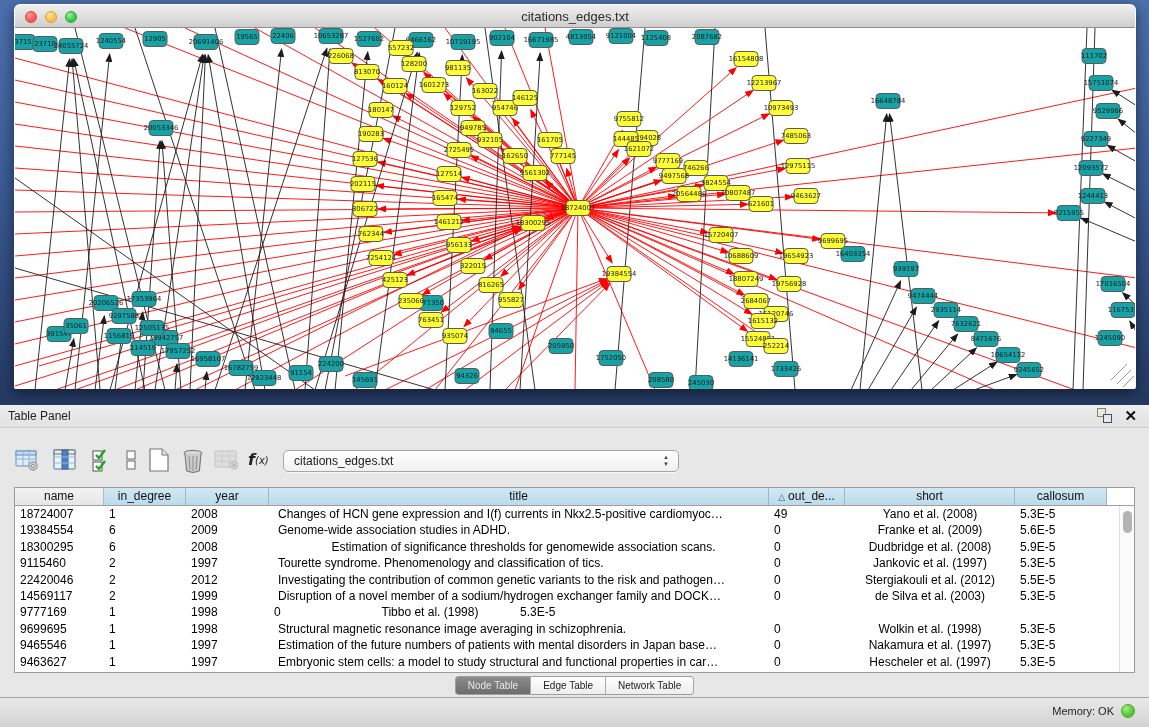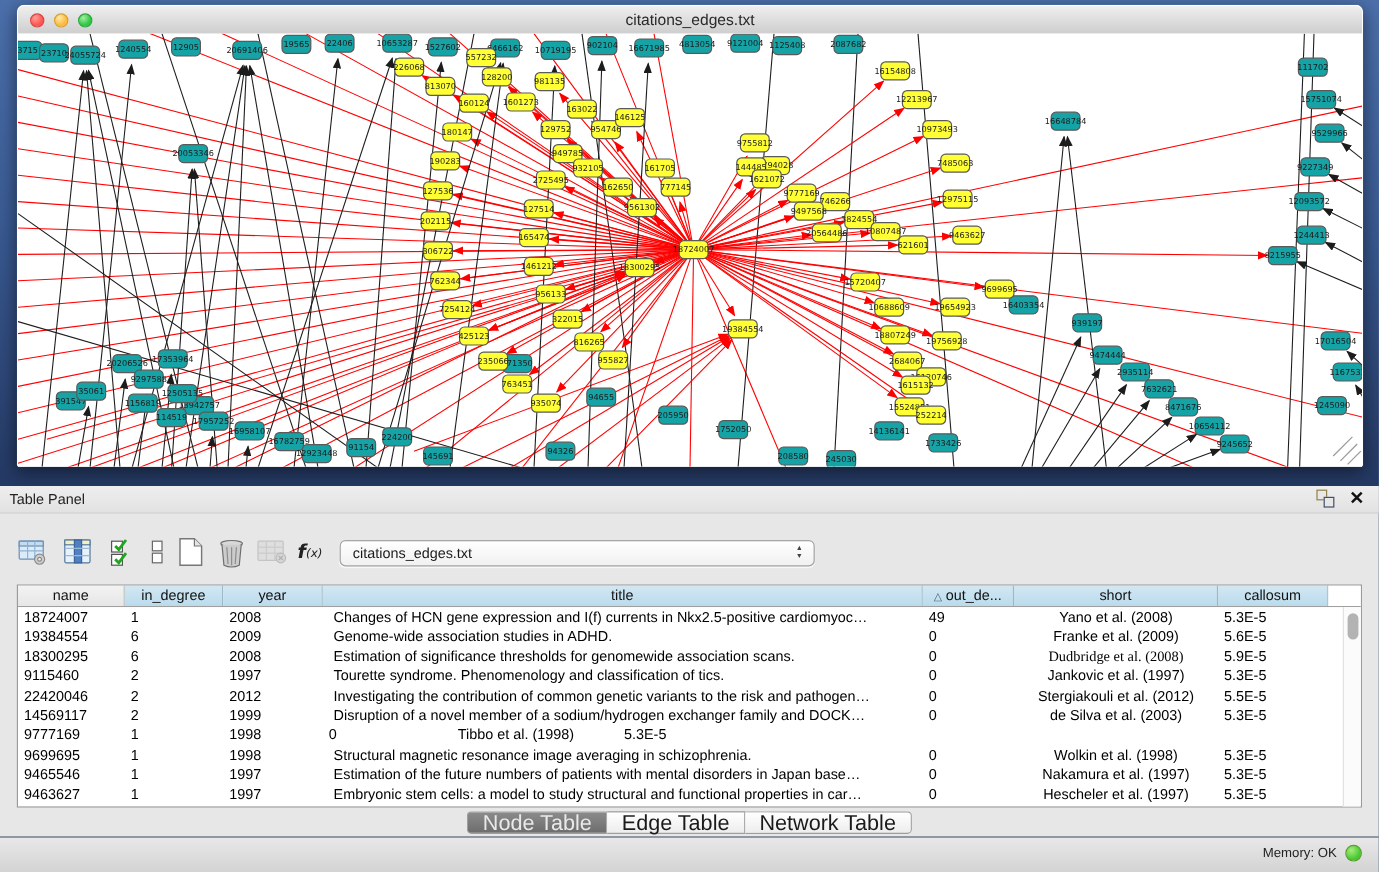--- a/index.html
+++ b/index.html
@@ -55,21 +55,21 @@
   .tbody { position:relative; }
   .tr { display:flex; height:16.4px; background:#fff; }
   .td { flex:none; font-size:12px; color:#000; line-height:16px; white-space:nowrap; overflow:hidden; padding-left:5px; }
   .td.center { text-align:center; padding-left:0; }
   .td.pad8 { padding-left:9px; }
   .vscroll { position:absolute; right:0; top:18px; width:15px; height:167px;
     background:#fbfbfb; border-left:1px solid #e2e2e2; }
   .vscroll .thumb { position:absolute; left:3px; top:5px; width:9px; height:22px; background:#b3b3b3; border-radius:5px; }
 
   .tabs { position:absolute; left:0; top:271px; width:1149px; display:flex; justify-content:center; }
-  .seg { height:19px; line-height:18px; font-size:18px; padding:0 12px; background:linear-gradient(180deg,#ffffff,#ededed);
+  .seg { height:19px; line-height:18px; font-size:10px; padding:0 12px; background:linear-gradient(180deg,#ffffff,#ededed);
     border-top:1px solid #9e9e9e; border-bottom:1px solid #9e9e9e; border-right:1px solid #ababab; color:#1a1a1a; }
   .seg:first-child { border-left:1px solid #9e9e9e; border-radius:4px 0 0 4px; }
   .seg:last-child { border-radius:0 4px 4px 0; }
   .seg.selected { background:linear-gradient(180deg,#8b8b8b,#6d6d6d); color:#e9e9e9; }
 
   #status-bar { position:absolute; left:0; top:697px; width:1149px; height:30px;
     background:linear-gradient(180deg,#e8e8e8,#d3d3d3); border-top:1px solid #a3a3a3; }
   .mem { position:absolute; right:14px; top:6px; display:flex; align-items:center; gap:7px; }
   .mem span { font-size:11px; color:#222; }
   .mem-dot { width:14px; height:14px; border-radius:50%; border:1px solid #57a22e;
@@ -908,23 +908,23 @@
           <div class="td" style="width: 83px;">2009</div>
           <div class="td pad8" style="width: 500px;">Genome-wide association studies in ADHD.</div>
           <div class="td" style="width: 76px;">0</div>
           <div class="td center" style="width: 170px;">Franke et al. (2009)</div>
           <div class="td" style="width: 92px;">5.6E-5</div>
         </div>
         <div class="tr">
           <div class="td" style="width: 89px;">18300295</div>
           <div class="td" style="width: 82px;">6</div>
           <div class="td" style="width: 83px;">2008</div>
-          <div class="td pad8" style="width: 500px;">Estimation of significance thresholds for genomewide association scans.</div>
+          <div class="td pad8" style="width: 500px; text-align: center;">Estimation of significance thresholds for genomewide association scans.</div>
           <div class="td" style="width: 76px;">0</div>
-          <div class="td center" style="width: 170px; font-family: Liberation Serif, serif;">Dudbridge et al. (2008)</div>
+          <div class="td center" style="width: 170px;">Dudbridge et al. (2008)</div>
           <div class="td" style="width: 92px;">5.9E-5</div>
         </div>
         <div class="tr">
           <div class="td" style="width: 89px;">9115460</div>
           <div class="td" style="width: 82px;">2</div>
           <div class="td" style="width: 83px;">1997</div>
           <div class="td pad8" style="width: 500px;">Tourette syndrome. Phenomenology and classification of tics.</div>
           <div class="td" style="width: 76px;">0</div>
           <div class="td center" style="width: 170px;">Jankovic et al. (1997)</div>
           <div class="td" style="width: 92px;">5.3E-5</div>

